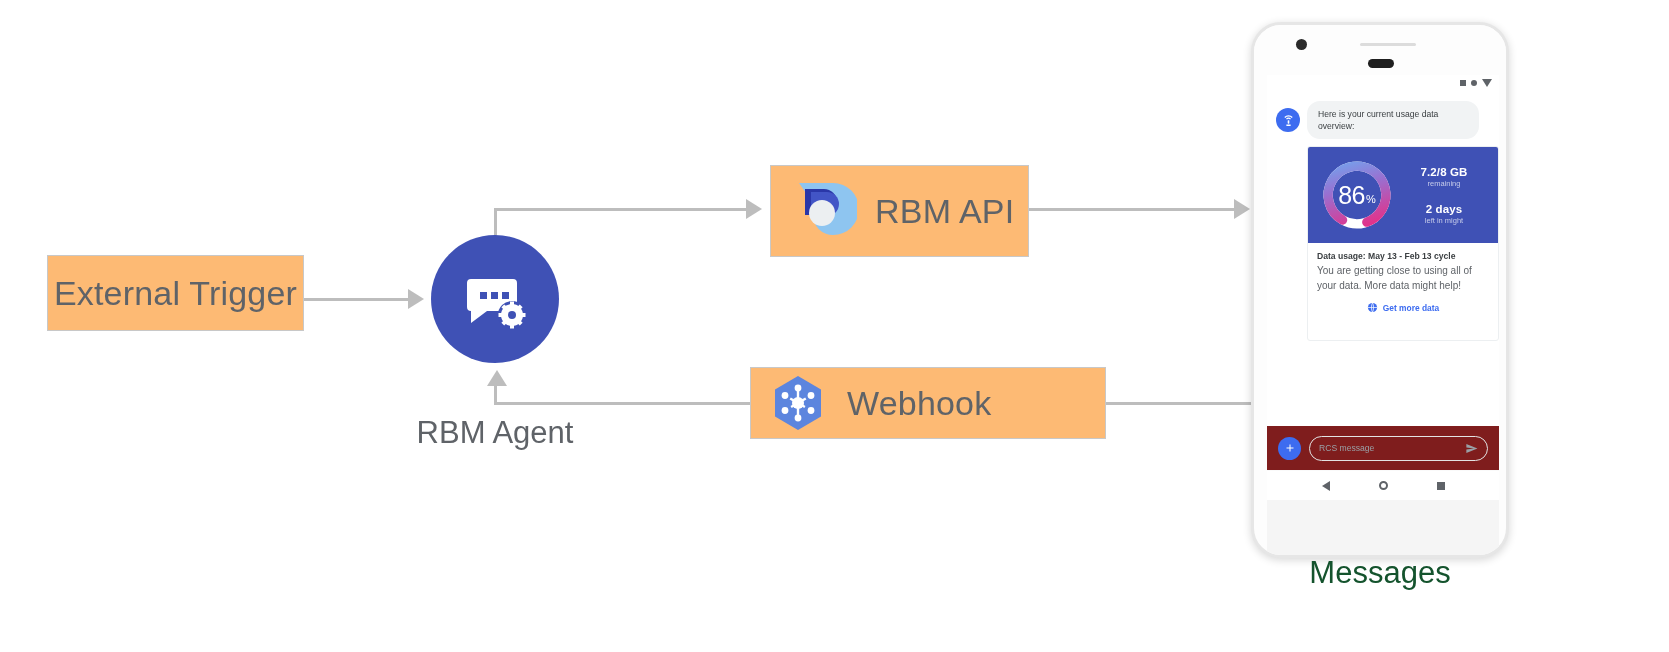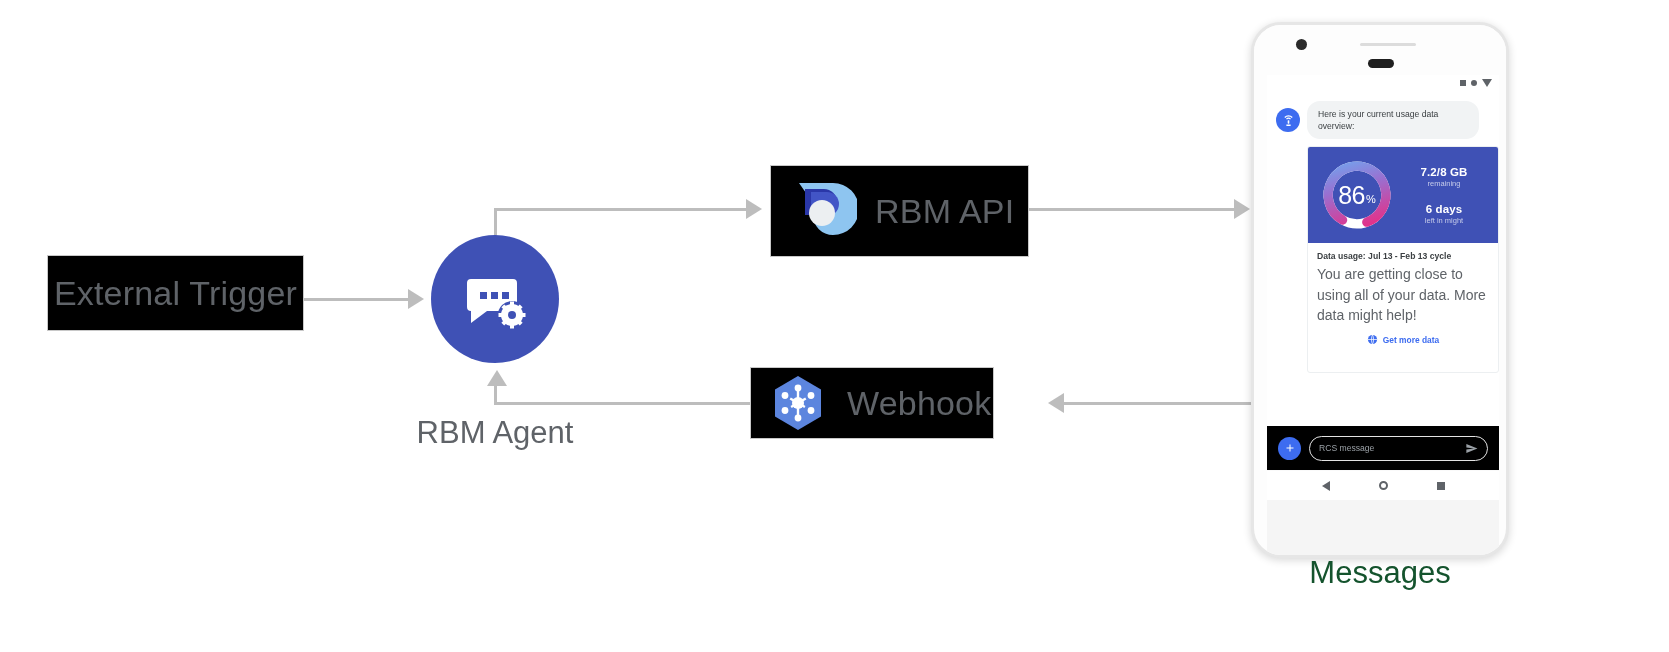--- a/index.html
+++ b/index.html
@@ -8,21 +8,21 @@
     background: #ffffff;
     font-family: "Liberation Sans", sans-serif;
     overflow: hidden;
   }
   #canvas { position: relative; width: 1669px; height: 652px; background:#fff; }
 
   
   .flow-box {
     position: absolute;
     border: 1.5px solid #c8c8c8;
-    background: #000000;
+    background: #fdba74;
     display: flex;
     align-items: center;
   }
   .flow-label {
     font-size: 34px;
     color: #5f6368;
     font-weight: 300;
     letter-spacing: .2px;
     white-space: nowrap;
   }
@@ -33,21 +33,21 @@
     justify-content: center;
   }
 
   
   #rbm-api-box {
     left: 770px; top: 165px; width: 259px; height: 92px;
     padding-left: 18px; gap: 18px;
   }
   
   #webhook-box {
-    left: 750px; top: 367px; width: 244px; height: 72px;
+    left: 750px; top: 367px; width: 356px; height: 72px;
     padding-left: 16px; gap: 18px;
   }
 
   
   #rbm-agent-node {
     position: absolute;
     left: 431px; top: 235px;
     width: 128px; height: 128px;
     border-radius: 50%;
     background: #3f51b5;
@@ -181,34 +181,34 @@
   }
   #gauge-pct-num { font-size:25px; font-weight:300; letter-spacing:-.5px; }
   #gauge-pct-sym { font-size:11px; font-weight:300; margin-left:1px; margin-top:8px; }
   #usage-stats { flex:1; text-align:center; color:#fff; }
   .stat-big { font-size:11.5px; font-weight:700; letter-spacing:.1px; }
   .stat-small { font-size:7.5px; color:#c5cae9; margin-top:1px; }
   .stat-gap { height:15px; }
 
   #card-body { padding:8px 9px 7px 9px; }
   #card-title { font-size:8.6px; font-weight:700; color:#3c4043; }
-  #card-desc { font-size:14px; color:#5f6368; line-height:1.45; margin-top:3px; }
+  #card-desc { font-size:10px; color:#5f6368; line-height:1.45; margin-top:3px; }
   #card-action {
     display:flex; align-items:center; justify-content:center;
     gap:5px; margin-top:9px; margin-bottom:20px;
   }
   #card-action-label { font-size:8.4px; color:#3d6cf0; font-weight:700; }
 
   
   #composer {
     position:absolute; left:0; right:0; bottom:30px;
     height:44px;
     display:flex; align-items:center; gap:8px;
     padding:0 11px;
-    background:#000000;
+    background:#7f1d1d;
   }
   #plus-button {
     width:23px;height:23px;border-radius:50%;
     background:#3d6cf0; flex:0 0 23px;
     display:flex;align-items:center;justify-content:center;
     color:#fff;font-size:14px;line-height:1;
   }
   #composer-input {
     flex:1; height:25px;
     border:1px solid #e3e3e3; border-radius:13px;
@@ -371,26 +371,26 @@
               </svg>
               <div id="gauge-text">
                 <span id="gauge-pct-num">86</span>
                 <span id="gauge-pct-sym">%</span>
               </div>
             </div>
             <div id="usage-stats">
               <div class="stat-big">7.2/8 GB</div>
               <div class="stat-small">remaining</div>
               <div class="stat-gap"></div>
-              <div class="stat-big">6 days</div>
+              <div class="stat-big">2 days</div>
               <div class="stat-small">left in might</div>
             </div>
           </div>
           <div id="card-body">
-            <div id="card-title">Data usage: Jul 13 - Feb 13 cycle</div>
+            <div id="card-title">Data usage: May 13 - Feb 13 cycle</div>
             <div id="card-desc">You are getting close to using all of your data. More data might help!</div>
             <div id="card-action">
               <svg width="11" height="11" viewBox="0 0 24 24">
                 <circle cx="12" cy="12" r="10" fill="#3d6cf0"></circle>
                 <path d="M2 12h20M12 2c3 3.2 3 16.8 0 20M12 2C9 5.2 9 18.8 12 22" fill="none" stroke="#ffffff" stroke-width="1.6"></path>
               </svg>
               <span id="card-action-label">Get more data</span>
             </div>
           </div>
         </div>

